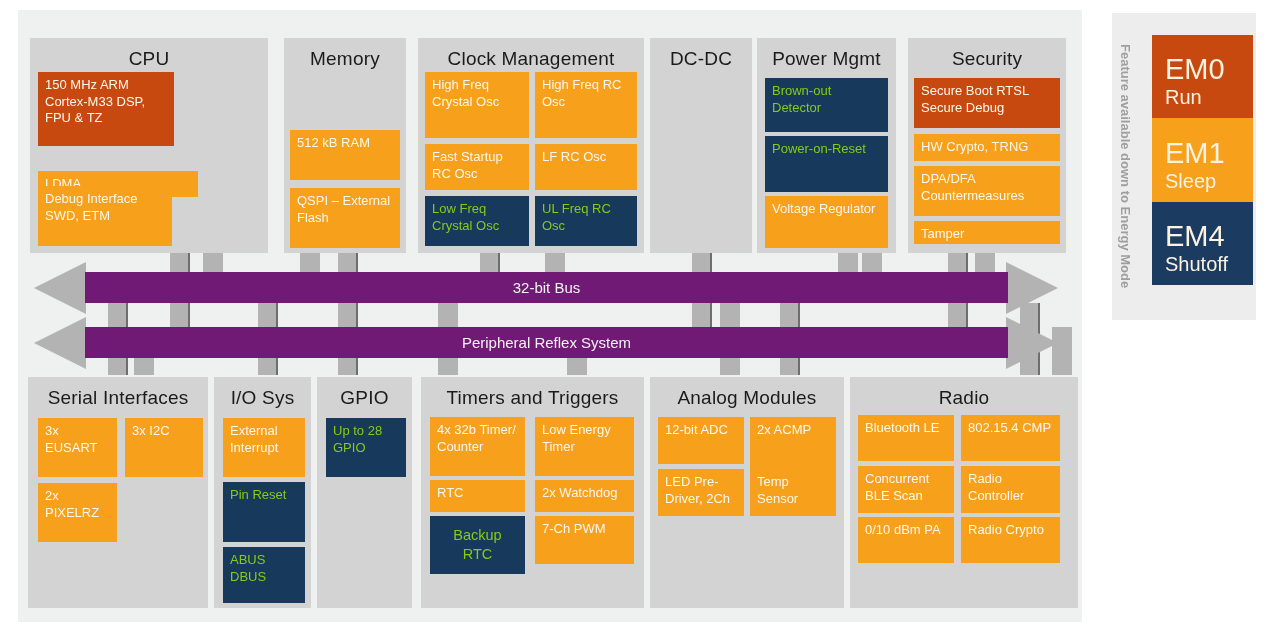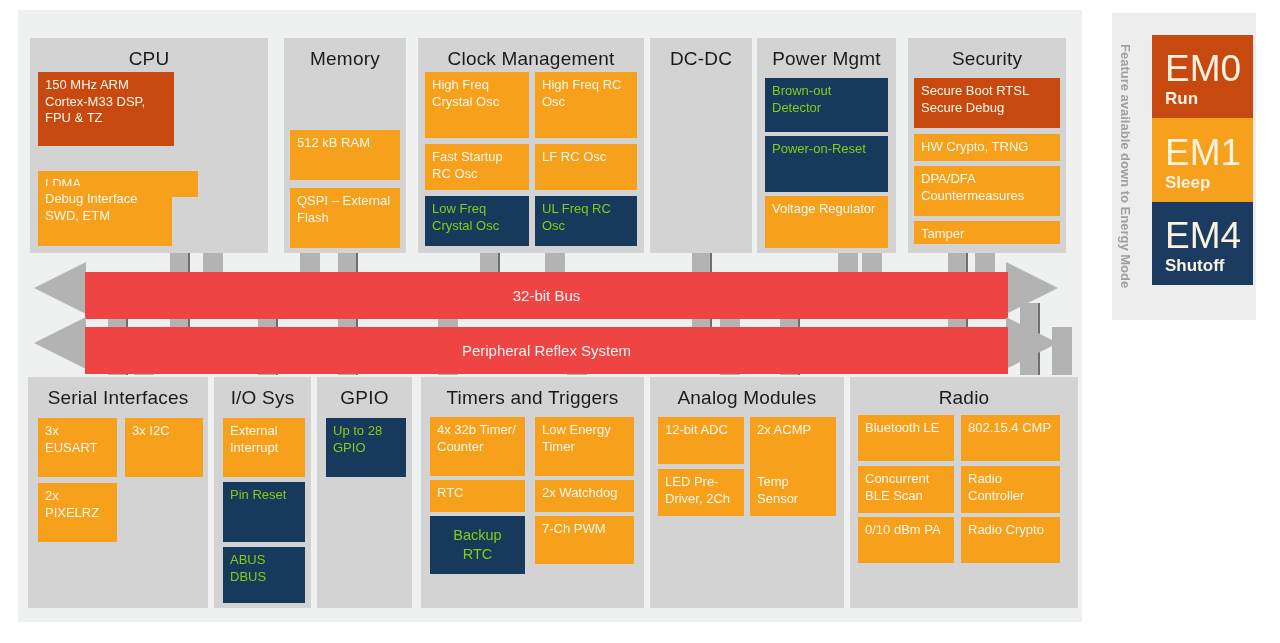--- a/index.html
+++ b/index.html
@@ -11,34 +11,34 @@
              font-size:19px;color:#1b1b1b;letter-spacing:.2px;}
   .blk{position:absolute;box-sizing:border-box;padding:5px 7px;font-size:13px;line-height:1.28;
        color:#fdf8ec;overflow:hidden;}
   .orange{background:#f6a01c;}
   .red{background:#c8490f;}
   .navy{background:#17395c;color:#84cc16;}
   .blk.center{display:flex;align-items:center;justify-content:center;text-align:center;font-size:14.5px;}
   
   .conn{position:absolute;width:20px;background:#b2b3b2;z-index:1;}
   .conn.edge{box-shadow:inset -2px 0 0 #6e6e6e;}
-  .busbar{position:absolute;left:85px;width:923px;height:47px;background:#ef4444;z-index:2;
+  .busbar{position:absolute;left:85px;width:923px;height:31px;background:#701a75;z-index:2;
           display:flex;align-items:center;justify-content:center;}
   .busbar span{color:#f2f3f2;font-size:15px;}
   .head{position:absolute;width:0;height:0;z-index:2;border-top:26px solid transparent;border-bottom:26px solid transparent;}
   .head.left{border-right:52px solid #b2b3b2;}
   .head.right{border-left:52px solid #b2b3b2;}
   
   .legend{position:absolute;left:1112px;top:13px;width:144px;height:307px;background:#ededee;}
   .legend-side{position:absolute;left:6px;top:0;height:100%;writing-mode:vertical-rl;
                text-align:center;font-size:13px;font-weight:bold;color:#9f9f9f;}
   .em{position:absolute;left:40px;width:101px;box-sizing:border-box;display:flex;flex-direction:column;
       justify-content:flex-end;padding:0 4px 9px 13px;color:#fbf2df;}
-  .em .em-name{font-size:37px;line-height:1.08;}
-  .em .em-state{font-size:17px;line-height:1.2;font-weight:bold;}
+  .em .em-name{font-size:29px;line-height:1.08;}
+  .em .em-state{font-size:20px;line-height:1.2;}
   .em-em1{background:#f6a01c;}
   .em-em0{background:#c8490f;}
   .em-em4{background:#1b3c60;}
 </style>
 </head>
 <body>
 
 <div class="stage">
   <div class="diagram-bg"></div>
 

